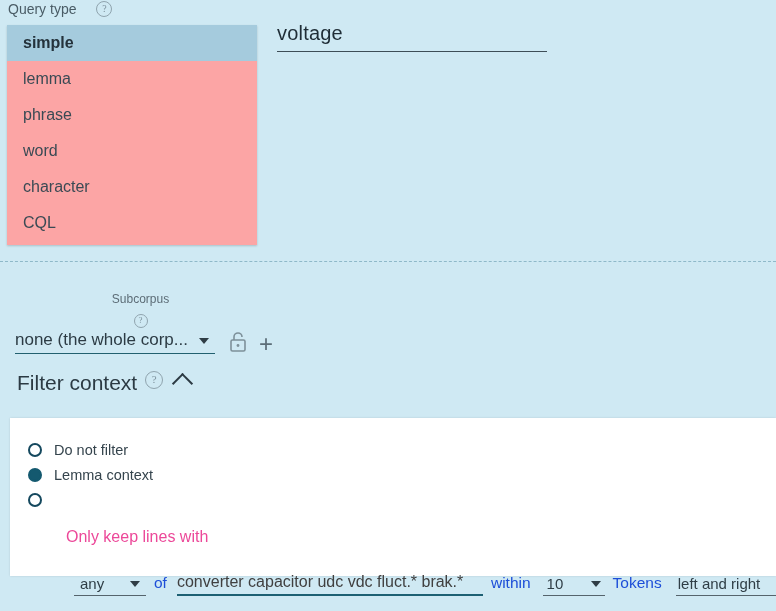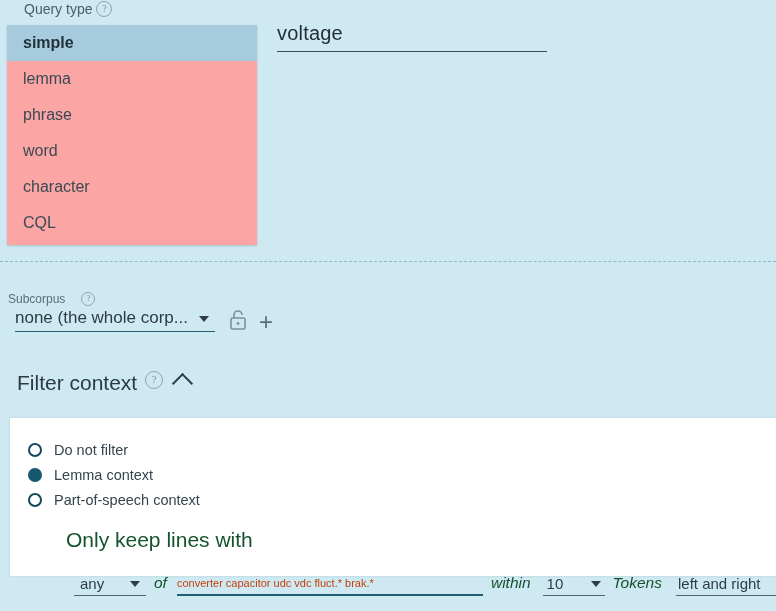--- a/index.html
+++ b/index.html
@@ -12,27 +12,27 @@
     background: #cfe9f3;
     font-family: "Liberation Sans", sans-serif;
     color: #30404a;
     overflow: hidden;
     position: relative;
   }
 
   
   .query-type-label {
     position: absolute;
-    left: 24px;
+    left: 8px;
     top: 1px;
     font-size: 14px;
     color: #4a5c66;
     display: flex;
     align-items: center;
-    gap: 4px;
+    gap: 20px;
   }
   .help-icon {
     display: inline-block;
     width: 14px;
     height: 14px;
     border-radius: 50%;
     border: 1px solid #8fa4ae;
     color: #7b909b;
     font-size: 10px;
     line-height: 13px;
@@ -110,22 +110,23 @@
   .subcorpus-block {
     position: absolute;
     left: 8px;
     top: 292px;
   }
   .subcorpus-label {
     font-size: 12px;
     color: #5d6d77;
     display: flex;
     align-items: center;
-    gap: 16px;
+    gap: 8px;
     margin-bottom: 2px;
+    flex-direction: column;
   }
   .subcorpus-row {
     display: flex;
     align-items: flex-end;
     gap: 0;
   }
   .subcorpus-select {
     width: 200px;
     position: relative;
     padding-bottom: 3px;
@@ -229,22 +230,22 @@
   }
   .radio-label {
     font-size: 14.5px;
     color: #35444d;
   }
 
   .only-keep {
     position: absolute;
     left: 56px;
     top: 110px;
-    font-size: 21px;
-    color: #14532d;
+    font-size: 16px;
+    color: #ec4899;
   }
 
   
   .control-row {
     position: absolute;
     left: 48px;
     top: 155px;
     display: flex;
     align-items: flex-end;
     white-space: nowrap;
@@ -259,34 +260,33 @@
   .ctrl-select .value {
     font-size: 15px;
     color: #2f3e46;
   }
   .sel-any { width: 72px; margin-left: 16px; }
   .sel-any .value { padding-left: 6px; }
   .sel-any .caret { position: absolute; right: 6px; bottom: 8px; }
 
   .ctrl-static {
     font-size: 15.5px;
-    color: #14532d;
+    color: #1d4ed8;
     padding: 0 8px 4px 8px;
-    font-style: italic;
   }
 
   .filter-text-input {
     width: 306px;
     border-bottom: 2px solid #1d6073;
     padding-bottom: 3px;
     margin-left: 2px;
   }
   .filter-text-input .value {
-    font-size: 11px;
-    color: #c2410c;
+    font-size: 16px;
+    color: #404040;
   }
 
   .sel-within { width: 62px; margin-left: 4px; }
   .sel-within .value { padding-left: 4px; }
   .sel-within .caret { position: absolute; right: 4px; bottom: 8px; }
 
   .sel-side { width: 148px; margin-left: 6px; }
   .sel-side .value { padding-left: 2px; }
 </style>
 </head>
@@ -344,21 +344,20 @@
     <div class="radio-row">
       <span class="radio-mark"></span>
       <span class="radio-label">Do not filter</span>
     </div>
     <div class="radio-row">
       <span class="radio-mark checked"></span>
       <span class="radio-label">Lemma context</span>
     </div>
     <div class="radio-row">
       <span class="radio-mark"></span>
-      <span class="radio-label">Part-of-speech context</span>
     </div>
   </div>
 
   <div class="only-keep">Only keep lines with</div>
 
   <div class="control-row">
     <div class="ctrl-select sel-any">
       <span class="value">any</span>
       <span class="caret"></span>
     </div>

